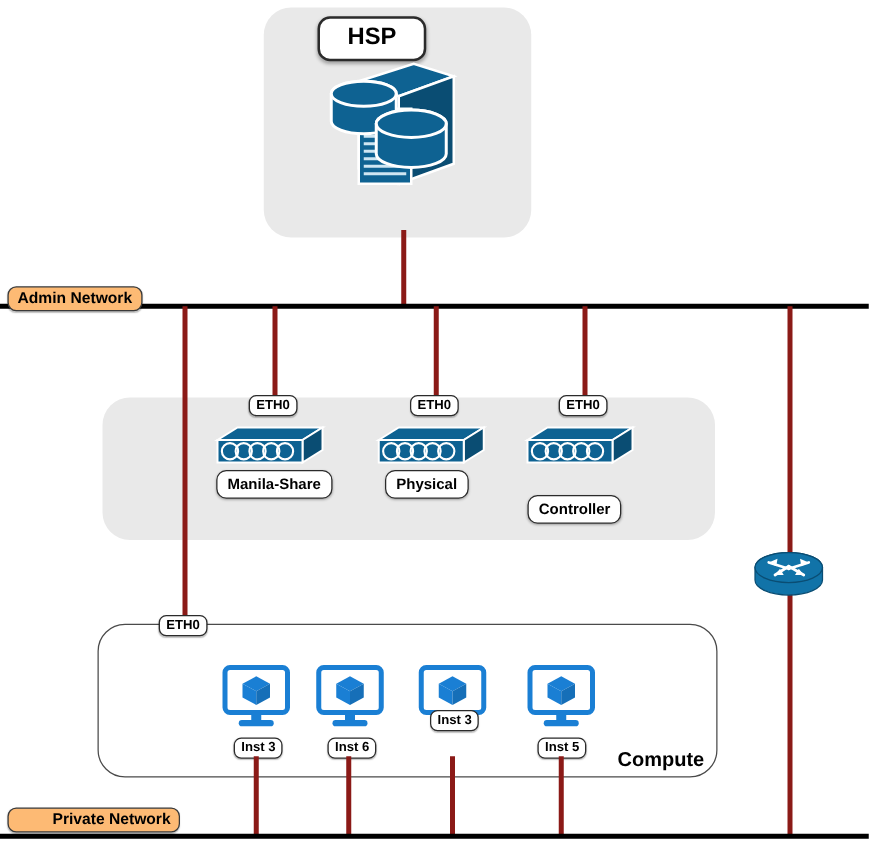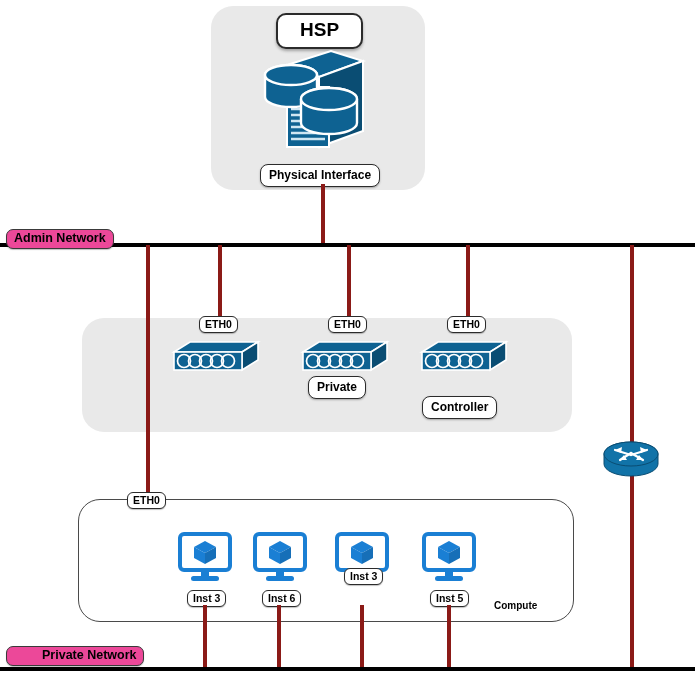--- a/index.html
+++ b/index.html
@@ -3,50 +3,50 @@
 <meta charset="utf-8">
 <style>
   html,body{margin:0;padding:0;background:#ffffff;}
   body{width:695px;height:680px;position:relative;overflow:hidden;
        font-family:"Liberation Sans",sans-serif;}
   #stage{position:absolute;left:0;top:0;width:695px;height:680px;}
 
   
   .panel{position:absolute;background:#e9e9e9;border-radius:22px;}
   .busline{position:absolute;background:#000000;height:4px;left:0;width:695px;}
-  .netlabel{position:absolute;background:#ec4899;border:1.5px solid #3a3a3a;
+  .netlabel{position:absolute;background:#fdba74;border:1.5px solid #3a3a3a;
             border-radius:7px;font-size:12.5px;font-weight:bold;color:#000;
             padding:2px 7px 3px 7px;white-space:nowrap;line-height:13px;
             box-shadow:0 1px 1px rgba(0,0,0,.25);}
   .vline{position:absolute;background:#8b1a17;width:4px;}
   .taglabel{position:absolute;background:#ffffff;border:1.5px solid #2b2b2b;
             border-radius:6px;font-size:10.5px;font-weight:bold;color:#000;
             padding:1px 5px 2px 5px;white-space:nowrap;line-height:12px;
             box-shadow:0 1px 1px rgba(0,0,0,.25);text-align:right;}
   .nodelabel{position:absolute;background:#ffffff;border:1.5px solid #2b2b2b;
              border-radius:8px;font-size:12px;font-weight:bold;color:#000;
              padding:3px 8px 4px 8px;white-space:nowrap;line-height:14px;
              box-shadow:0 1px 2px rgba(0,0,0,.3);text-align:center;}
   .bigtitle{position:absolute;background:#ffffff;border:2px solid #2b2b2b;
             border-radius:10px;font-size:19px;font-weight:bold;color:#000;
             padding:4px 22px 6px 22px;white-space:nowrap;line-height:22px;
             box-shadow:0 2px 3px rgba(0,0,0,.3);text-align:center;}
   .computebox{position:absolute;border:1.6px solid #4a4a4a;border-radius:22px;
               background:transparent;}
-  .computetag{position:absolute;font-size:10px;font-weight:bold;color:#000;}
+  .computetag{position:absolute;font-size:16px;font-weight:bold;color:#000;}
   .icn{position:absolute;}
 </style>
 </head>
 <body>
 
 <div id="stage">
 
   <div class="panel" style="left:211px;top:6px;width:214px;height:184px;"></div>
 
-  <div class="bigtitle" style="left:276px;top:13px;border-radius:10px;">HSP</div>
+  <div class="bigtitle" style="left:254px;top:13px;border-radius:10px;">HSP</div>
 
   <div class="icn" style="left:255px;top:47px;width:112px;height:112px;">
     <svg width="112" height="112" viewBox="0 0 112 112">
 
       <polygon points="32,18 76,4 108,14 64,30" fill="#0e6292" stroke="#ffffff" stroke-width="2"></polygon>
 
       <polygon points="108,14 108,84 64,100 64,30" fill="#0a4d73" stroke="#ffffff" stroke-width="2"></polygon>
 
       <polygon points="32,18 64,30 64,100 32,88" fill="#0e6292" stroke="#ffffff" stroke-width="2"></polygon>
 
@@ -64,21 +64,20 @@
       </g>
 
       <path d="M10,28 a26,10 0 0,1 52,0 v22 a26,10 0 0,1 -52,0 z" fill="#0e6292" stroke="#ffffff" stroke-width="2.4"></path>
       <ellipse cx="36" cy="28" rx="26" ry="10" fill="#0e6292" stroke="#ffffff" stroke-width="2.4"></ellipse>
 
       <path d="M46,52 a28,11 0 0,1 56,0 v24 a28,11 0 0,1 -56,0 z" fill="#0e6292" stroke="#ffffff" stroke-width="2.4"></path>
       <ellipse cx="74" cy="52" rx="28" ry="11" fill="#0e6292" stroke="#ffffff" stroke-width="2.4"></ellipse>
     </svg>
   </div>
 
-  <div class="nodelabel" style="left:260px;top:164px;">Physical Interface</div>
 
   <div class="vline" style="left:321px;top:184px;height:61px;"></div>
 
   <div class="busline" style="top:243px;"></div>
   <div class="netlabel" style="left:6px;top:229px;">Admin Network</div>
 
   <div class="panel" style="left:82px;top:318px;width:490px;height:114px;"></div>
 
   <div class="vline" style="left:146px;top:245px;height:258px;"></div>
   <div class="vline" style="left:218px;top:245px;height:73px;"></div>
@@ -94,37 +93,38 @@
       <rect x="4" y="14" width="68" height="18" fill="#0e6292" stroke="#ffffff" stroke-width="1.6"></rect>
       <g fill="none" stroke="#ffffff" stroke-width="1.7">
         <ellipse cx="14" cy="23" rx="6.5" ry="6.5"></ellipse>
         <ellipse cx="25" cy="23" rx="6.5" ry="6.5"></ellipse>
         <ellipse cx="36" cy="23" rx="6.5" ry="6.5"></ellipse>
         <ellipse cx="47" cy="23" rx="6.5" ry="6.5"></ellipse>
         <ellipse cx="58" cy="23" rx="6.5" ry="6.5"></ellipse>
       </g>
     </svg>
   </div>
+  <div class="nodelabel" style="left:173px;top:376px;">Manila-Share</div>
 
   <div class="taglabel" style="left:328px;top:316px;">ETH0</div>
   <div class="icn" style="left:299px;top:338px;width:92px;height:36px;">
     <svg width="92" height="36" viewBox="0 0 92 36">
       <polygon points="4,14 20,4 88,4 72,14" fill="#0e6292" stroke="#ffffff" stroke-width="1.6"></polygon>
       <polygon points="88,4 88,22 72,32 72,14" fill="#0a4d73" stroke="#ffffff" stroke-width="1.6"></polygon>
       <rect x="4" y="14" width="68" height="18" fill="#0e6292" stroke="#ffffff" stroke-width="1.6"></rect>
       <g fill="none" stroke="#ffffff" stroke-width="1.7">
         <ellipse cx="14" cy="23" rx="6.5" ry="6.5"></ellipse>
         <ellipse cx="25" cy="23" rx="6.5" ry="6.5"></ellipse>
         <ellipse cx="36" cy="23" rx="6.5" ry="6.5"></ellipse>
         <ellipse cx="47" cy="23" rx="6.5" ry="6.5"></ellipse>
         <ellipse cx="58" cy="23" rx="6.5" ry="6.5"></ellipse>
       </g>
     </svg>
   </div>
-  <div class="nodelabel" style="left:308px;top:376px;">Private</div>
+  <div class="nodelabel" style="left:308px;top:376px;">Physical</div>
 
   <div class="taglabel" style="left:447px;top:316px;">ETH0</div>
   <div class="icn" style="left:418px;top:338px;width:92px;height:36px;">
     <svg width="92" height="36" viewBox="0 0 92 36">
       <polygon points="4,14 20,4 88,4 72,14" fill="#0e6292" stroke="#ffffff" stroke-width="1.6"></polygon>
       <polygon points="88,4 88,22 72,32 72,14" fill="#0a4d73" stroke="#ffffff" stroke-width="1.6"></polygon>
       <rect x="4" y="14" width="68" height="18" fill="#0e6292" stroke="#ffffff" stroke-width="1.6"></rect>
       <g fill="none" stroke="#ffffff" stroke-width="1.7">
         <ellipse cx="14" cy="23" rx="6.5" ry="6.5"></ellipse>
         <ellipse cx="25" cy="23" rx="6.5" ry="6.5"></ellipse>

